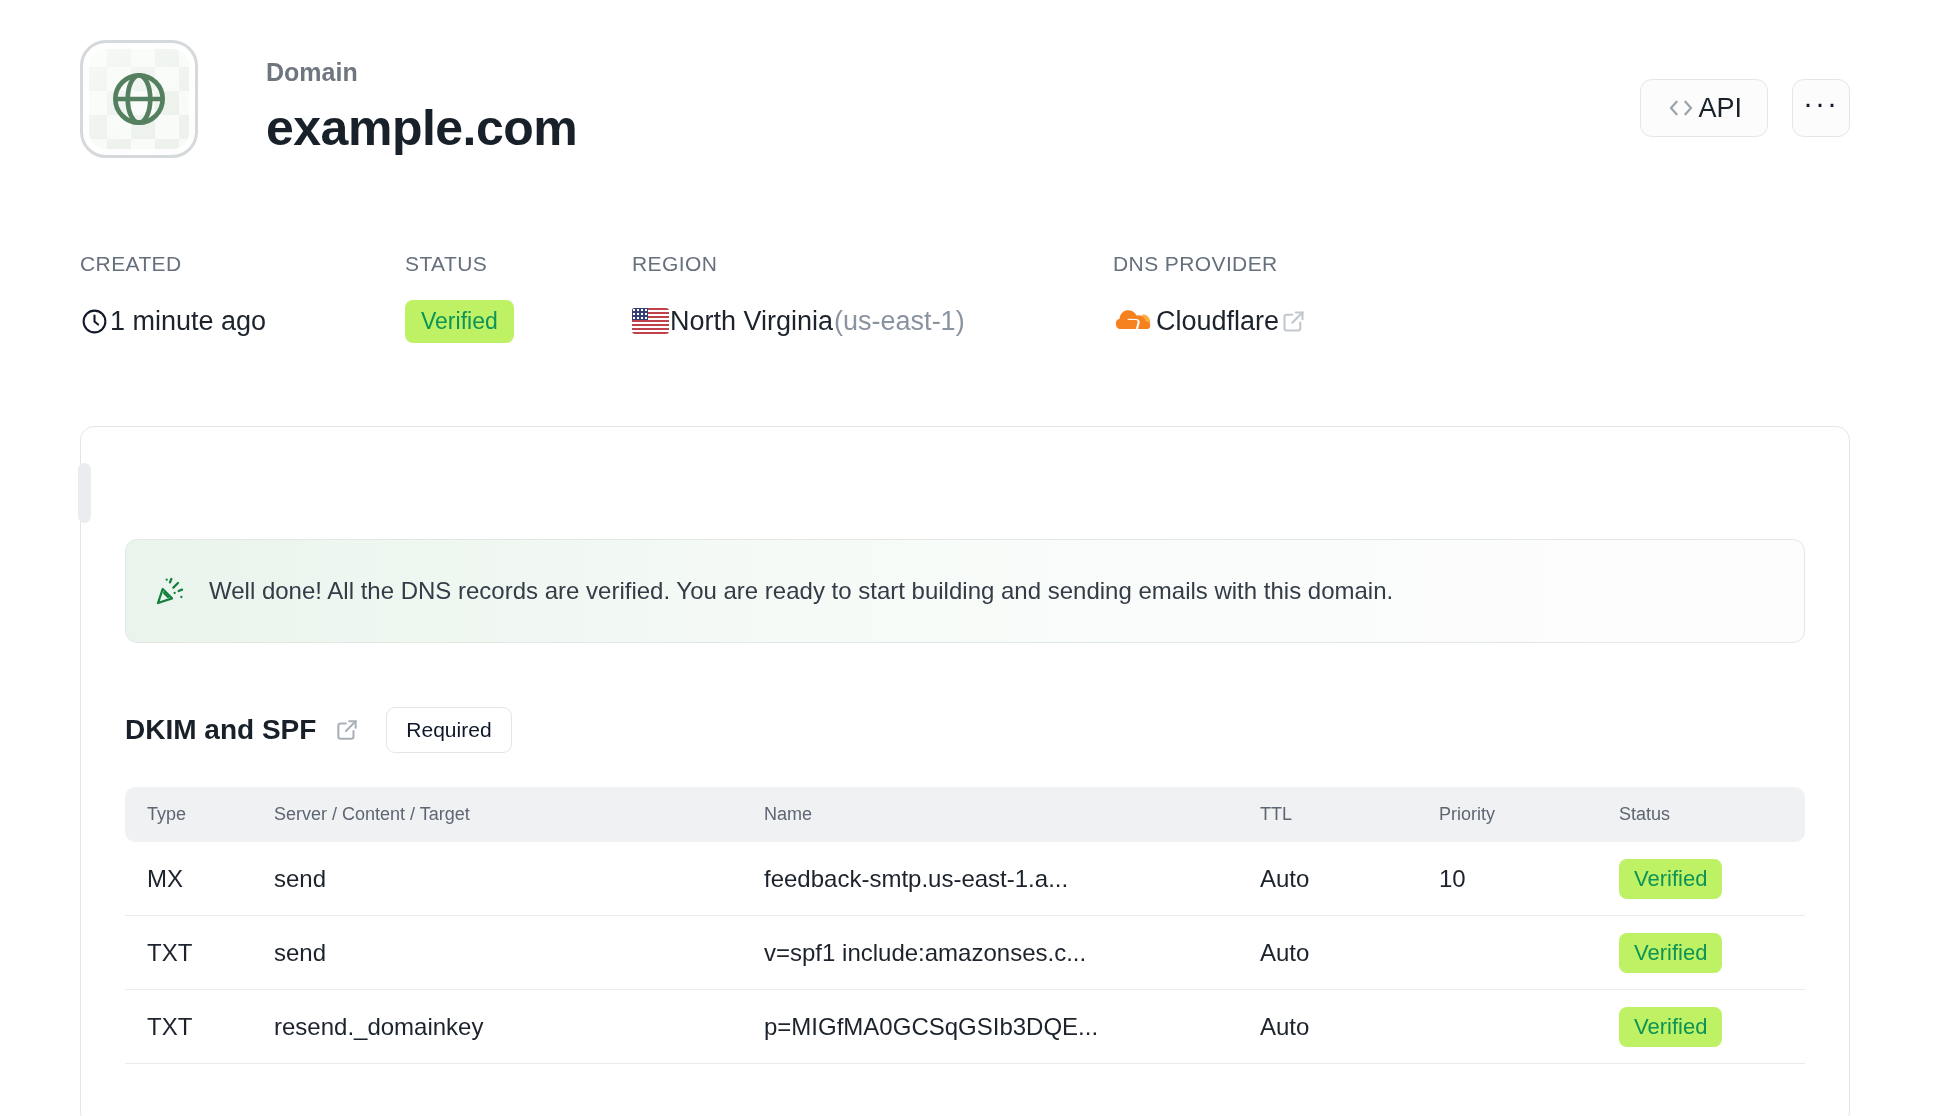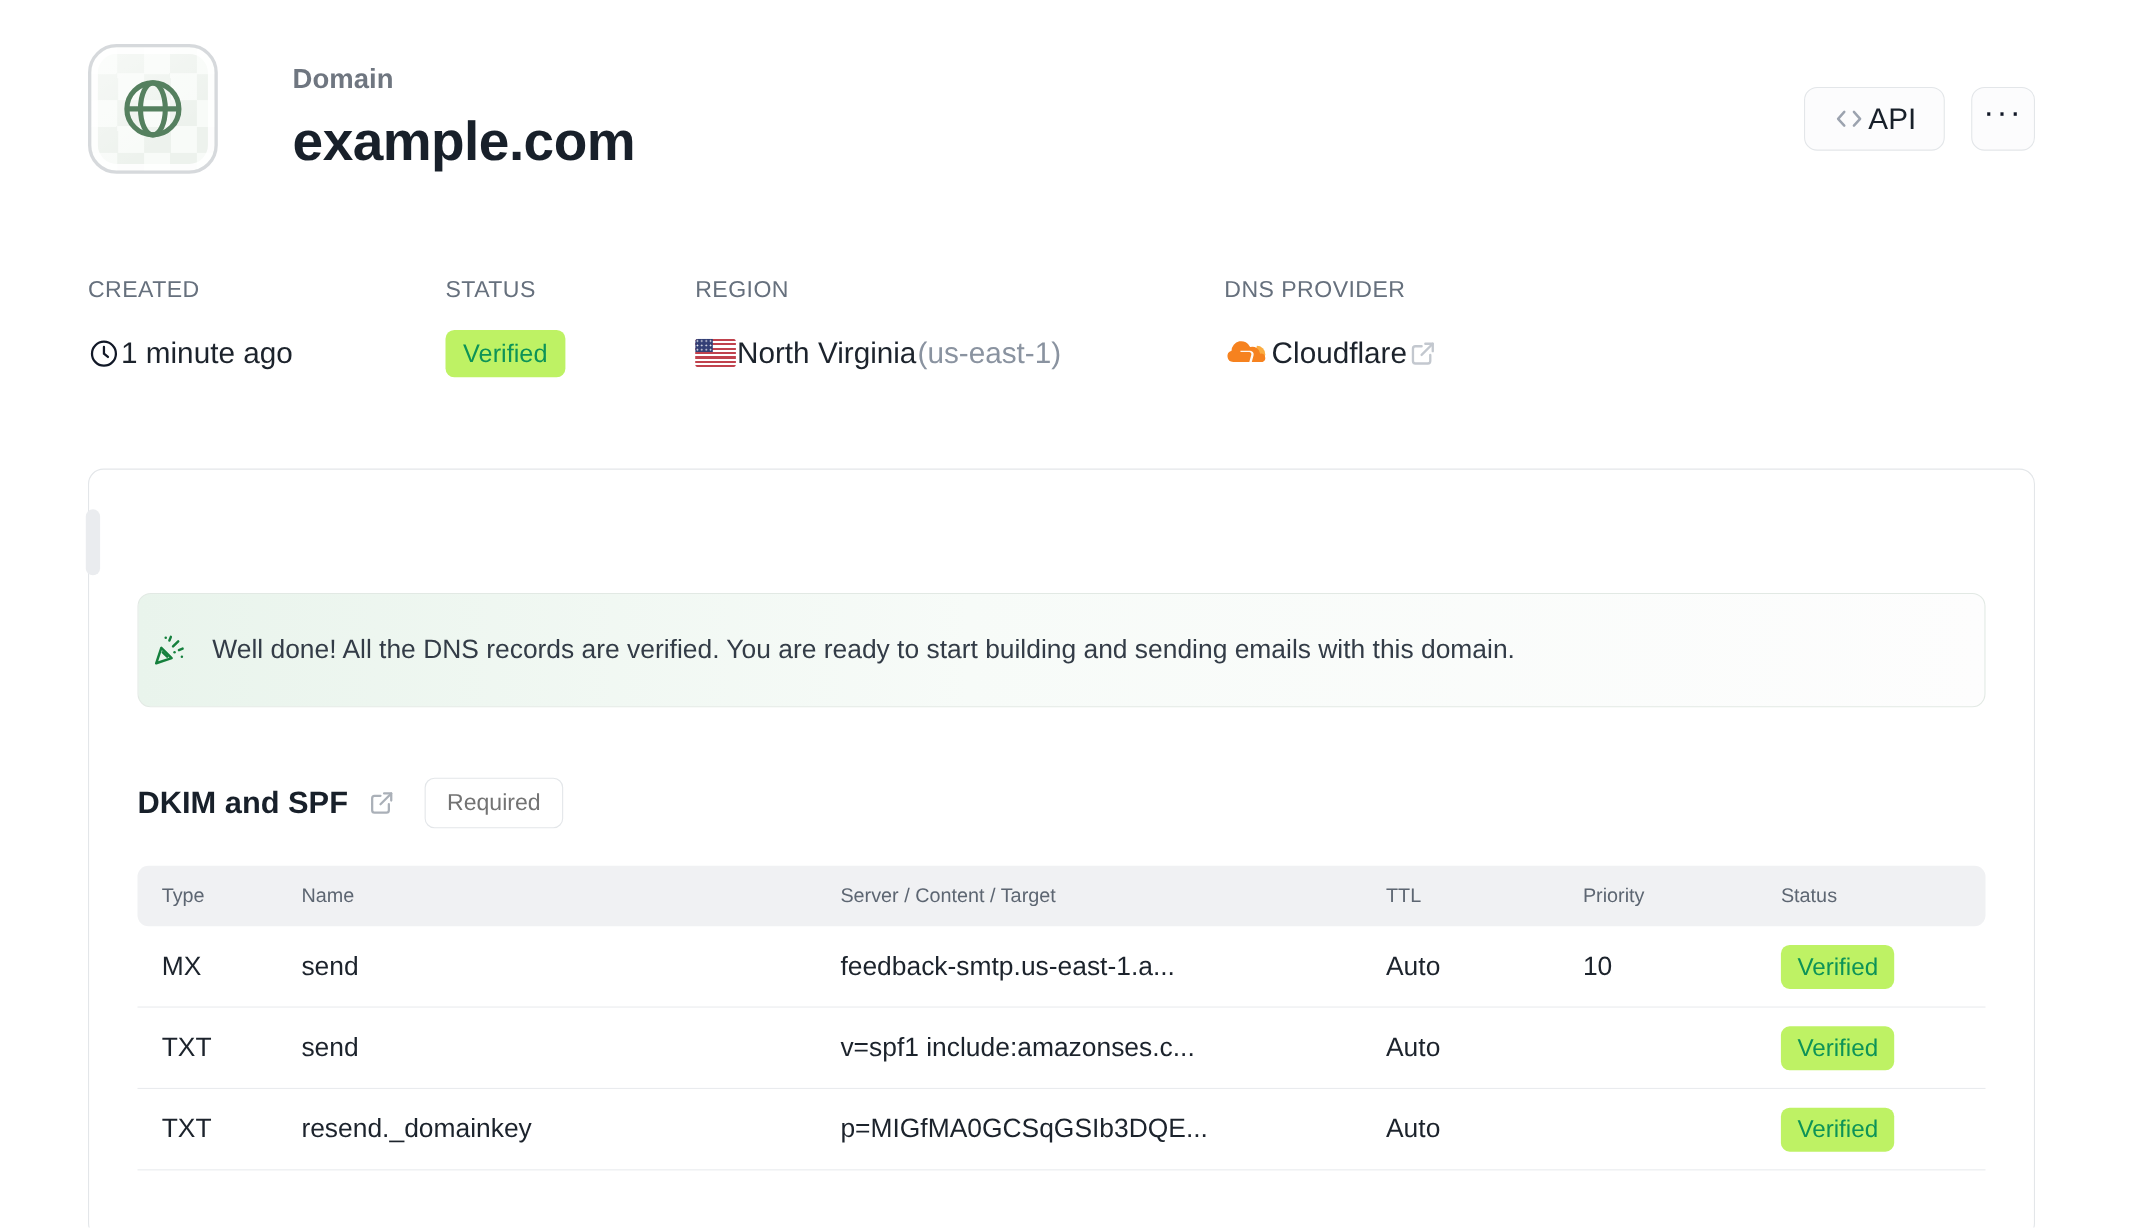--- a/index.html
+++ b/index.html
@@ -60,29 +60,29 @@
     border:1px solid #e3e6e9; border-radius:14px;
     padding:50px 44px 0;
   }
   .card-tab { position:absolute; left:-3px; top:36px; width:13px; height:60px;
     background:#eaecef; border-radius:7px; }
   .card-title { font-size:31px; font-weight:700; color:#18202a; }
 
   .banner {
     margin-top:62px; border:1px solid #e2e9e4; border-radius:12px;
     background:linear-gradient(90deg,#e9f4ec 0%, #f7fbf8 45%, #fdfdfd 100%);
-    padding:0 12px; height:104px; display:flex; align-items:center; gap:23px;
+    padding:0 28px; height:104px; display:flex; align-items:center; gap:23px;
     font-size:24px; color:#333c47;
   }
 
   .section-row { margin-top:64px; display:flex; align-items:center; }
   .section-title { font-size:28px; font-weight:700; color:#18202a; }
   .section-link-icon { margin-left:18px; display:flex; }
   .required-badge { margin-left:26px; border:1px solid #e3e6e9; border-radius:9px;
-    padding:10px 19px; font-size:21px; color:#737373; background:#ffffff; }
+    padding:10px 19px; font-size:21px; color:#0f172a; background:#ffffff; }
 
   
   .dns-table { margin-top:34px; }
   .trow {
     display:grid;
     grid-template-columns:127px 490px 496px 179px 180px 1fr;
     align-items:center; padding-left:22px;
   }
   .thead { background:#f0f1f3; border-radius:10px; height:55px;
     font-size:18px; color:#5d6672; }
@@ -204,22 +204,22 @@
           <polyline points="14 4 20 4 20 10"></polyline>
           <line x1="11" y1="13" x2="20" y2="4"></line>
         </svg>
       </span>
       <span class="required-badge">Required</span>
     </div>
 
     <div class="dns-table">
       <div class="trow thead">
         <div>Type</div>
+        <div>Server / Content / Target</div>
         <div>Name</div>
-        <div>Server / Content / Target</div>
         <div>TTL</div>
         <div>Priority</div>
         <div>Status</div>
       </div>
 
       <div class="trow tbody-row">
         <div>MX</div>
         <div>send</div>
         <div>feedback-smtp.us-east-1.a...</div>
         <div>Auto</div>

